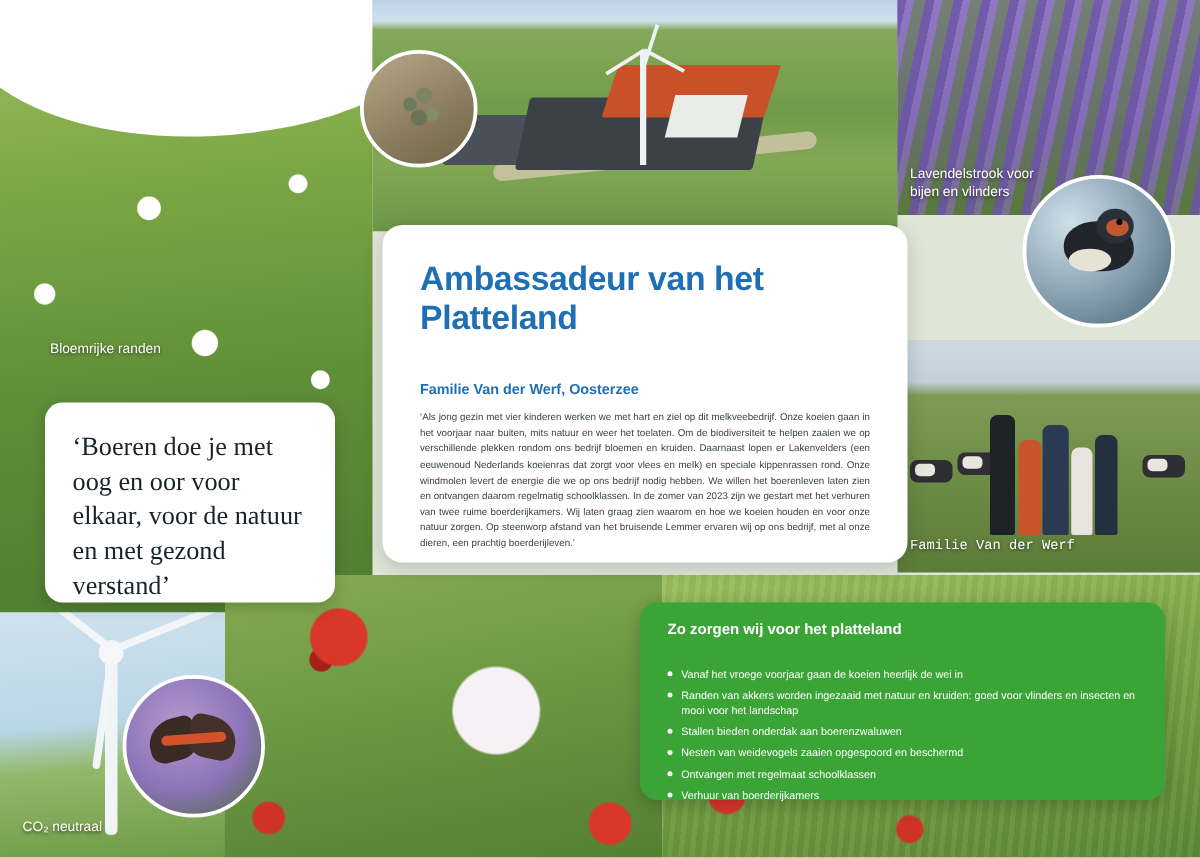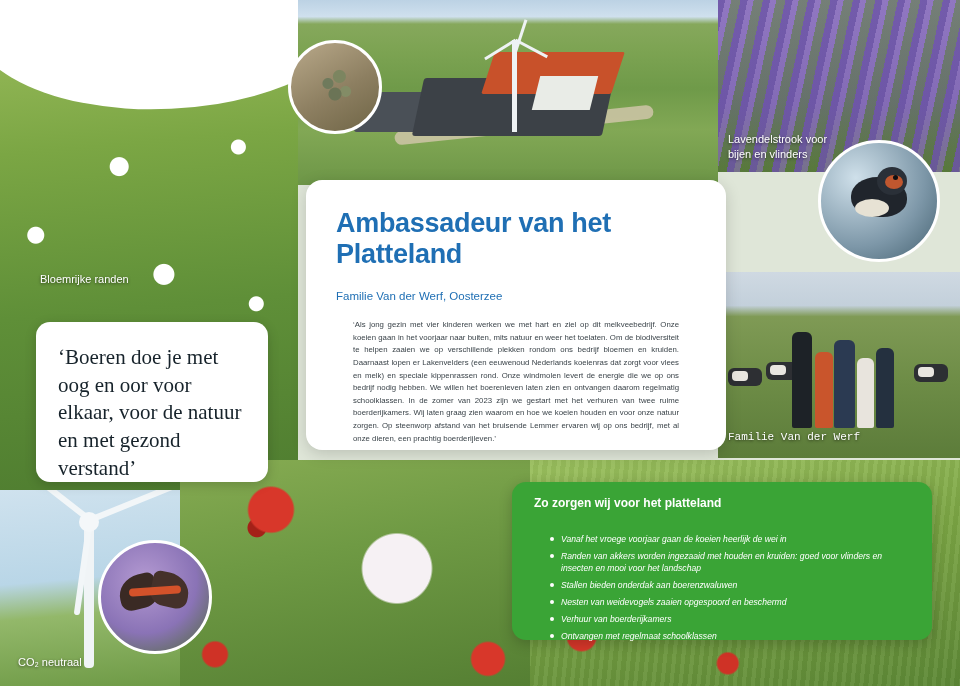--- a/index.html
+++ b/index.html
@@ -176,39 +176,39 @@
   }
 
   
   .article{
     position:absolute;left:306px;top:180px;width:420px;height:270px;
     background:#ffffff;border-radius:16px;
     box-shadow:0 4px 16px rgba(0,0,0,.16);
     padding:28px 30px 0 30px;box-sizing:border-box;
   }
   .article h1{
-    margin:0 0 20px 0;font-size:27px;line-height:1.15;color:#1f6fb4;
+    margin:0 0 36px 0;font-size:27px;line-height:1.15;color:#1f6fb4;
     font-weight:bold;letter-spacing:-.3px;
   }
   .article h2{
-    margin:0 0 10px 0;font-size:11.5px;color:#1f6fb4;font-weight:normal;
+    margin:0 0 10px 0;font-size:11.5px;color:#1f6fb4;font-weight:bold;
   }
   .article p{
-    margin:17px;font-size:7.8px;line-height:1.62;color:#3a4349;text-align:justify;
+    margin:0;font-size:7.8px;line-height:1.62;color:#3a4349;text-align:justify;
   }
 
   
   .green-card{
     position:absolute;left:512px;top:482px;width:420px;height:158px;
     background:#3aa436;border-radius:14px;
     box-shadow:0 4px 14px rgba(0,0,0,.2);
     padding:14px 20px 0 22px;box-sizing:border-box;color:#ffffff;
   }
   .green-card h3{margin:0 0 23px 0;font-size:12px;font-weight:bold;}
-  .green-card ul{margin:16px;padding:0;list-style:none;font-style:italic;}
+  .green-card ul{margin:0;padding:0;list-style:none;}
   .green-card li{
     position:relative;padding-left:11px;margin-bottom:5px;
     font-size:8.6px;line-height:1.4;
   }
   .green-card li:before{
     content:"";position:absolute;left:0;top:4px;width:4px;height:4px;
     border-radius:50%;background:#ffffff;
   }
 </style>
 </head>
@@ -286,21 +286,21 @@
   <div class="article">
     <h1>Ambassadeur van het Platteland</h1>
     <h2>Familie Van der Werf, Oosterzee</h2>
     <p>‘Als jong gezin met vier kinderen werken we met hart en ziel op dit melkveebedrijf. Onze koeien gaan in het voorjaar naar buiten, mits natuur en weer het toelaten. Om de biodiversiteit te helpen zaaien we op verschillende plekken rondom ons bedrijf bloemen en kruiden. Daarnaast lopen er Lakenvelders (een eeuwenoud Nederlands koeienras dat zorgt voor vlees en melk) en speciale kippenrassen rond. Onze windmolen levert de energie die we op ons bedrijf nodig hebben. We willen het boerenleven laten zien en ontvangen daarom regelmatig schoolklassen. In de zomer van 2023 zijn we gestart met het verhuren van twee ruime boerderijkamers. Wij laten graag zien waarom en hoe we koeien houden en voor onze natuur zorgen. Op steenworp afstand van het bruisende Lemmer ervaren wij op ons bedrijf, met al onze dieren, een prachtig boerderijleven.’</p>
   </div>
 
   <div class="green-card">
     <h3>Zo zorgen wij voor het platteland</h3>
     <ul>
       <li>Vanaf het vroege voorjaar gaan de koeien heerlijk de wei in</li>
-      <li>Randen van akkers worden ingezaaid met houden en kruiden: goed voor vlinders en insecten en mooi voor het landschap</li>
+      <li>Randen van akkers worden ingezaaid met natuur en kruiden: goed voor vlinders en insecten en mooi voor het landschap</li>
       <li>Stallen bieden onderdak aan boerenzwaluwen</li>
       <li>Nesten van weidevogels zaaien opgespoord en beschermd</li>
+      <li>Ontvangen met regelmaat schoolklassen</li>
       <li>Verhuur van boerderijkamers</li>
-      <li>Ontvangen met regelmaat schoolklassen</li>
     </ul>
   </div>
 
 </div>
 
 </body></html>

